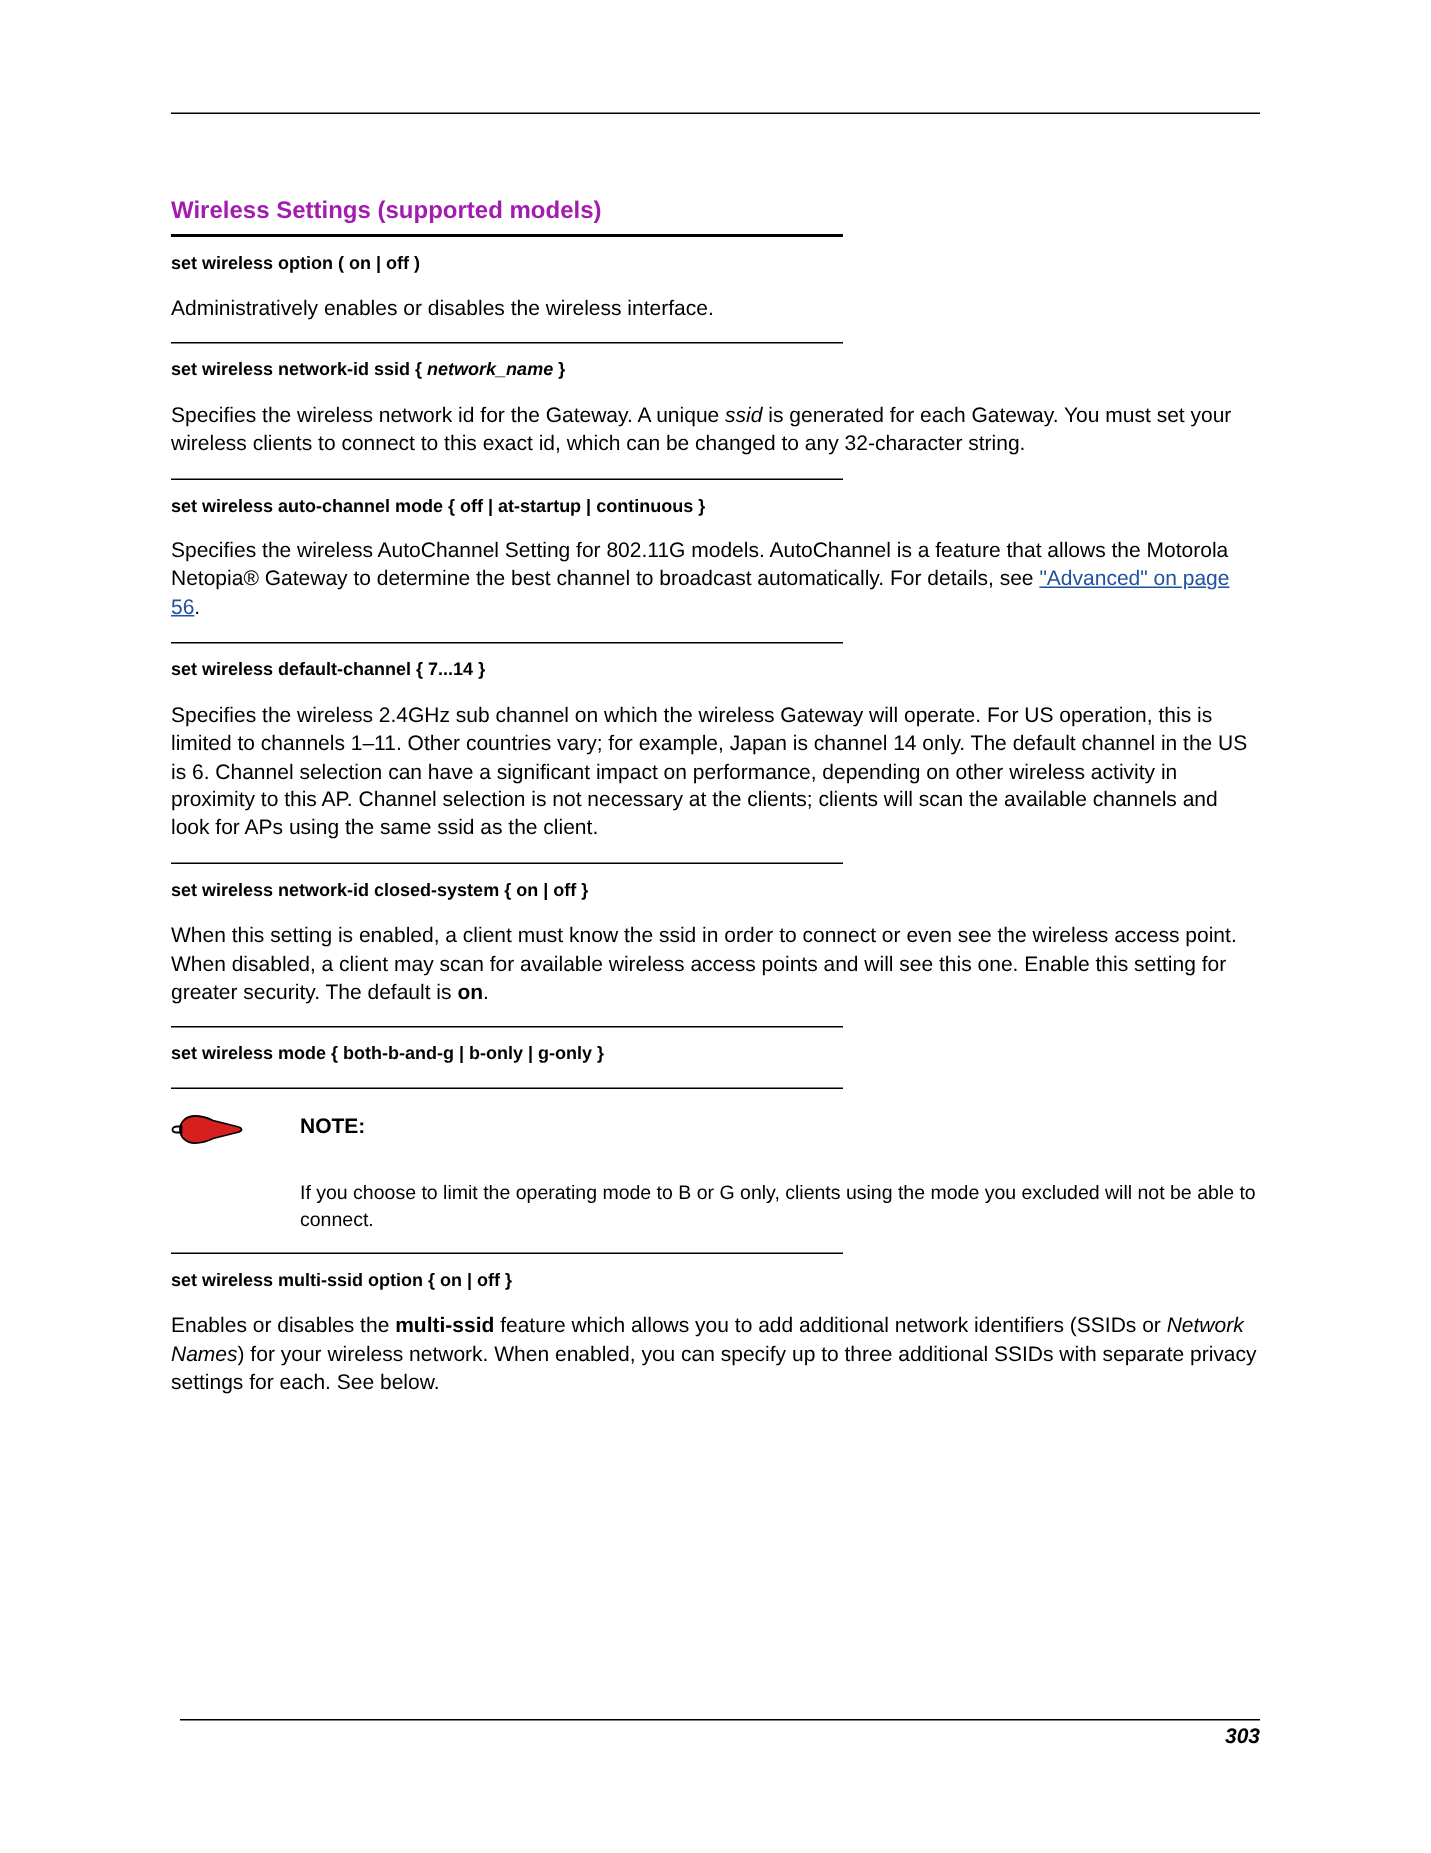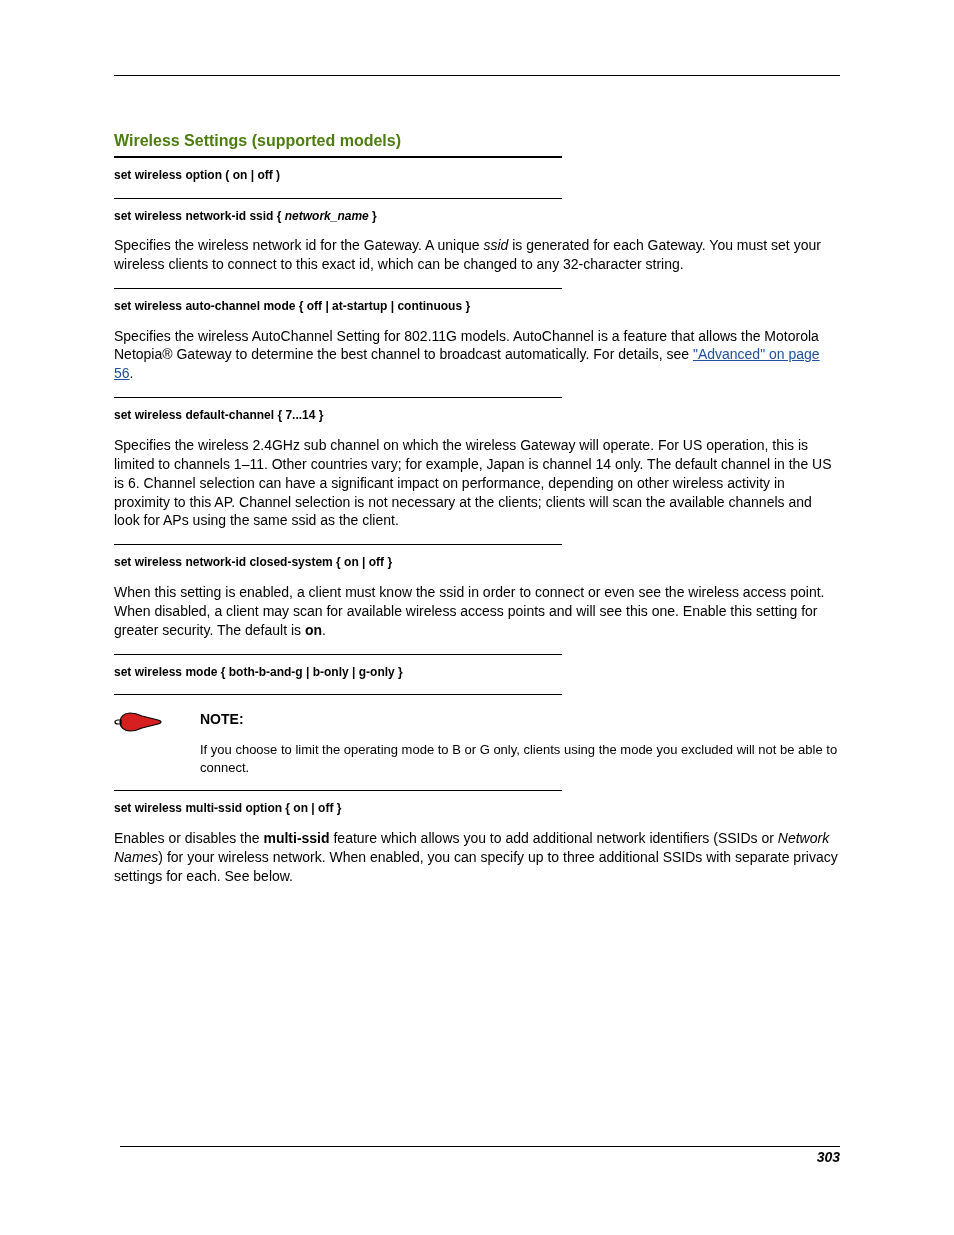--- a/index.html
+++ b/index.html
@@ -12,21 +12,21 @@
     color: #000;
   }
   .page {
     padding: 75px 114px 40px 114px;
   }
   .top-rule {
     border-top: 1px solid #000;
     margin-bottom: 56px;
   }
   .section-title {
-    color: #4d7c0f;
+    color: #a21caf;
     font-weight: bold;
     font-size: 16px;
     margin-bottom: 6px;
   }
   .divider {
     border-top: 2px solid #000;
     width: 448px;
     margin-top: 2px;
     margin-bottom: 10px;
   }
@@ -67,21 +67,21 @@
   .note-icon {
     flex-shrink: 0;
     margin-top: 2px;
   }
   .note-content {
     flex: 1;
   }
   .note-label {
     font-weight: bold;
     font-size: 14px;
-    margin-bottom: 14px;
+    margin-bottom: 28px;
     margin-top: 6px;
   }
   .note-text {
     font-size: 13px;
     line-height: 1.35;
   }
   .footer {
     position: absolute;
     bottom: 70px;
     left: 120px;
@@ -102,20 +102,21 @@
 <body>
 
 <div class="page">
   <div class="top-rule"></div>
 
   <div class="section-title">Wireless Settings (supported models)</div>
   <div class="divider"></div>
 
   <div id="items-container">
       <div class="cmd-heading"><span>set wireless option ( on | off )</span></div>
+      <div class="body-text"><span>Administratively enables or disables the wireless interface.</span></div>
       <div class="divider-thin"></div>
       <div class="cmd-heading"><span>set wireless network-id ssid { </span><span class="italic">network_name</span><span> }</span></div>
       <div class="body-text"><span>Specifies the wireless network id for the Gateway. A unique </span><span class="italic">ssid</span><span> is generated for each Gateway. You must set your wireless clients to connect to this exact id, which can be changed to any 32-character string.</span></div>
       <div class="divider-thin"></div>
       <div class="cmd-heading"><span>set wireless auto-channel mode { off | at-startup | continuous }</span></div>
       <div class="body-text"><span>Specifies the wireless AutoChannel Setting for 802.11G models. AutoChannel is a feature that allows the Motorola Netopia® Gateway to determine the best channel to broadcast automatically. For details, see </span><a class="link">"Advanced" on page 56</a><span>.</span></div>
       <div class="divider-thin"></div>
       <div class="cmd-heading"><span>set wireless default-channel { 7...14 }</span></div>
       <div class="body-text"><span>Specifies the wireless 2.4GHz sub channel on which the wireless Gateway will operate. For US operation, this is limited to channels 1–11. Other countries vary; for example, Japan is channel 14 only. The default channel in the US is 6. Channel selection can have a significant impact on performance, depending on other wireless activity in proximity to this AP. Channel selection is not necessary at the clients; clients will scan the available channels and look for APs using the same ssid as the client.</span></div>
       <div class="divider-thin"></div>

